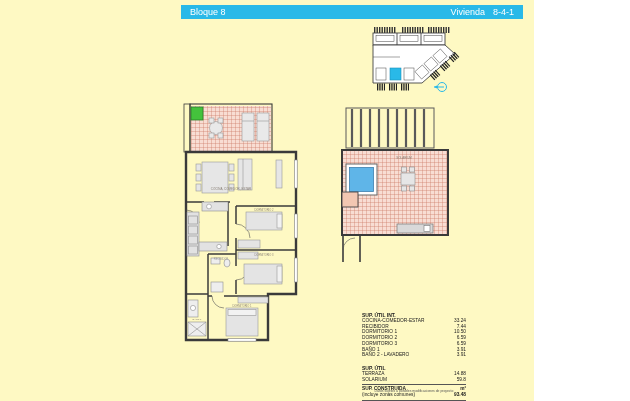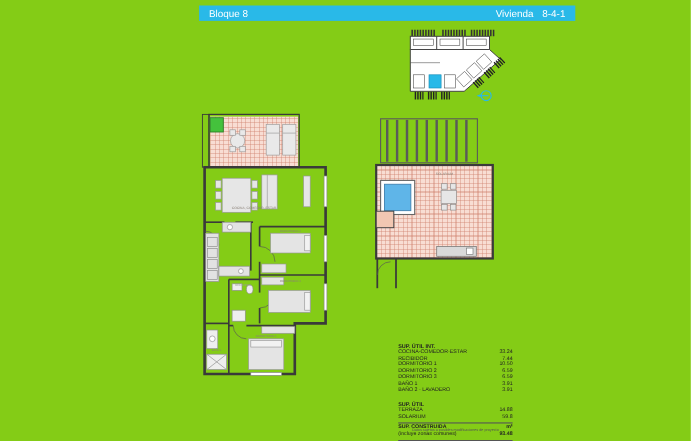--- a/index.html
+++ b/index.html
@@ -1,16 +1,16 @@
 <!DOCTYPE html>
 <html><head>
 <meta charset="utf-8">
 <style>
   html,body{margin:0;padding:0;background:#ffffff;}
-  .page{position:relative;width:628px;height:401px;background:#84cc16;overflow:hidden;
+  .page{position:relative;width:534px;height:401px;background:#fef9c3;overflow:hidden;
         font-family:"Liberation Sans",sans-serif;}
   
   .header-bar{position:absolute;left:181px;top:5px;width:342px;height:14px;
     display:flex;align-items:center;justify-content:space-between;
     padding:0 9px;box-sizing:border-box;color:#ffffff;font-size:9px;line-height:14px;}
   .header-bar .vnum{margin-left:8px;}
   
   .tiles{position:absolute;background-color:#f8ddd3;
     background-image:
       repeating-linear-gradient(0deg, rgba(205,125,105,.38) 0 1px, transparent 1px 4px),

